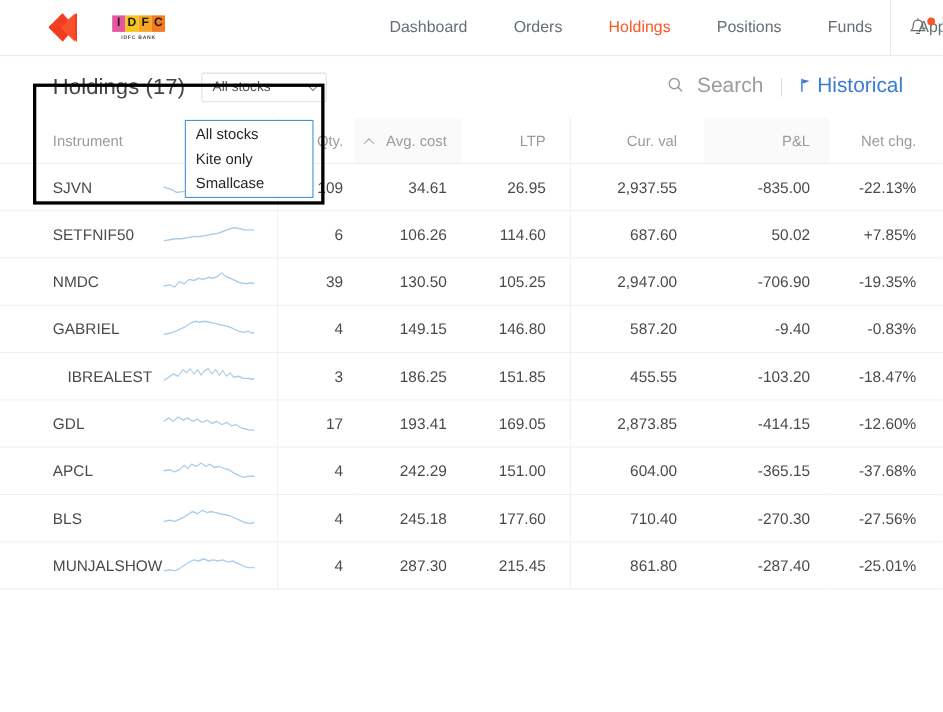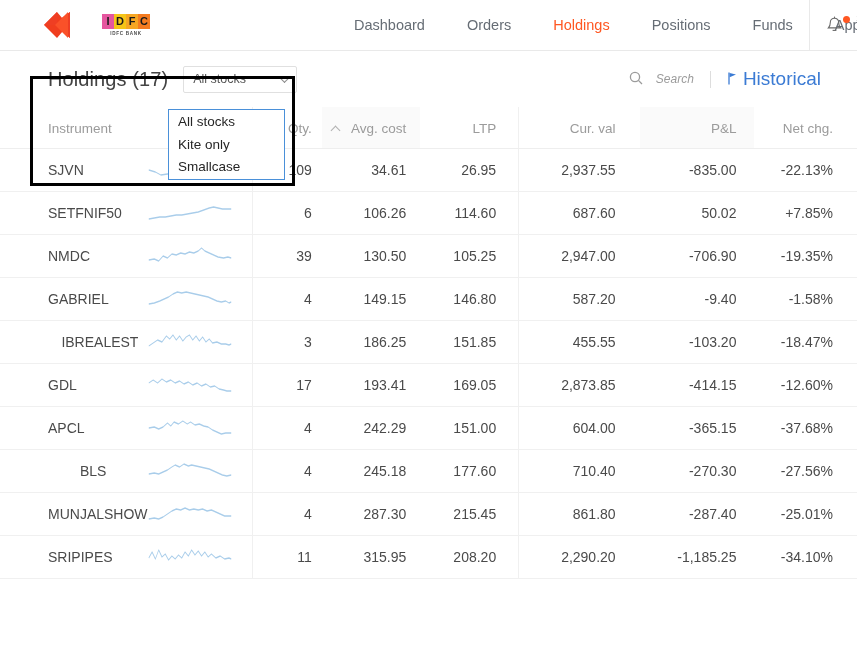--- a/index.html
+++ b/index.html
@@ -89,21 +89,21 @@
     position: relative;
     z-index: 3;
   }
   .chev { width:9px; height:9px; border-right:1.4px solid #8a8a8a; border-bottom:1.4px solid #8a8a8a; transform: rotate(45deg) translate(-2px,-2px); }
 
   .head-right {
     margin-left:auto;
     display:flex; align-items:center;
     gap: 0;
   }
-  .search-chip { display:flex; align-items:center; gap:13px; color:#9b9b9b; font-size:12px; padding-right:16px;font-style:italic;}
+  .search-chip { display:flex; align-items:center; gap:13px; color:#9b9b9b; font-size:19px; padding-right:16px;}
   .vrule { width:1px; height:17px; background:#ddd; }
   .historical { display:flex; align-items:center; gap:6px; color:#3b7bd4; font-size:19px; padding-left:16px; }
 
   
   .dd-list {
     position:absolute;
     left: 168px; top: 109px;
     width: 117px;
     background:#fff;
     border:1px solid #4a90d9;
@@ -329,21 +329,21 @@
             <td class="c-spark">
               <svg class="spark" width="100" height="22" viewBox="0 0 182 22" preserveAspectRatio="none">
                 <polyline fill="none" stroke="#a9cdea" stroke-width="1.3" stroke-linejoin="round" points="16,16 26,15 36,13 44,11 52,9 60,6 68,4 76,5 84,4 92,5 100,6 108,7 116,8 124,9 132,11 140,13 148,14 156,13 162,15 166,14"></polyline>
               </svg>
             </td>
             <td class="c-qty">4</td>
             <td class="c-avg">149.15</td>
             <td class="c-ltp">146.80</td>
             <td class="c-cur">587.20</td>
             <td class="c-pl neg">-9.40</td>
-            <td class="c-net neg">-1.58%</td>
+            <td class="c-net neg">-0.83%</td>
           </tr>
           <tr>
             <td class="c-instr" style="text-align: right;">IBREALEST</td>
             <td class="c-spark">
               <svg class="spark" width="100" height="22" viewBox="0 0 182 22" preserveAspectRatio="none">
                 <polyline fill="none" stroke="#a9cdea" stroke-width="1.3" stroke-linejoin="round" points="16,15 24,12 32,9 40,11 48,5 54,8 60,4 66,9 72,5 78,10 84,6 90,4 96,9 102,5 108,10 114,6 120,11 126,8 132,12 140,11 148,13 156,13 162,14 166,13"></polyline>
               </svg>
             </td>
             <td class="c-qty">3</td>
             <td class="c-avg">186.25</td>
@@ -374,21 +374,21 @@
               </svg>
             </td>
             <td class="c-qty">4</td>
             <td class="c-avg">242.29</td>
             <td class="c-ltp">151.00</td>
             <td class="c-cur">604.00</td>
             <td class="c-pl neg">-365.15</td>
             <td class="c-net neg">-37.68%</td>
           </tr>
           <tr>
-            <td class="c-instr" style="text-align: center;">BLS</td>
+            <td class="c-instr" style="text-align: left;">BLS</td>
             <td class="c-spark">
               <svg class="spark" width="100" height="22" viewBox="0 0 182 22" preserveAspectRatio="none">
                 <polyline fill="none" stroke="#a9cdea" stroke-width="1.3" stroke-linejoin="round" points="16,14 26,13 34,14 42,12 50,10 58,7 64,5 72,7 80,4 88,6 94,5 102,6 110,7 118,8 126,9 134,11 142,13 150,15 158,16 166,15"></polyline>
               </svg>
             </td>
             <td class="c-qty">4</td>
             <td class="c-avg">245.18</td>
             <td class="c-ltp">177.60</td>
             <td class="c-cur">710.40</td>
             <td class="c-pl neg">-270.30</td>
@@ -401,31 +401,17 @@
                 <polyline fill="none" stroke="#a9cdea" stroke-width="1.3" stroke-linejoin="round" points="16,16 26,15 34,16 42,14 50,11 58,8 66,6 74,7 82,5 90,7 98,6 106,7 114,6 122,8 130,7 138,9 146,11 154,13 160,13 166,13"></polyline>
               </svg>
             </td>
             <td class="c-qty">4</td>
             <td class="c-avg">287.30</td>
             <td class="c-ltp">215.45</td>
             <td class="c-cur">861.80</td>
             <td class="c-pl neg">-287.40</td>
             <td class="c-net neg">-25.01%</td>
           </tr>
-          <tr>
-            <td class="c-instr" style="text-align: left;">SRIPIPES</td>
-            <td class="c-spark">
-              <svg class="spark" width="100" height="22" viewBox="0 0 182 22" preserveAspectRatio="none">
-                <polyline fill="none" stroke="#a9cdea" stroke-width="1.3" stroke-linejoin="round" points="16,12 22,6 28,13 34,4 40,11 46,8 52,14 58,10 64,13 70,9 76,12 82,6 88,10 94,4 100,9 106,5 112,10 118,6 124,11 130,8 138,12 146,10 154,13 162,12 166,13"></polyline>
-              </svg>
-            </td>
-            <td class="c-qty">11</td>
-            <td class="c-avg">315.95</td>
-            <td class="c-ltp">208.20</td>
-            <td class="c-cur">2,290.20</td>
-            <td class="c-pl neg">-1,185.25</td>
-            <td class="c-net neg">-34.10%</td>
-          </tr>
         </tbody>
     </table>
   </div>
 
 </div>
 
 </body></html>

